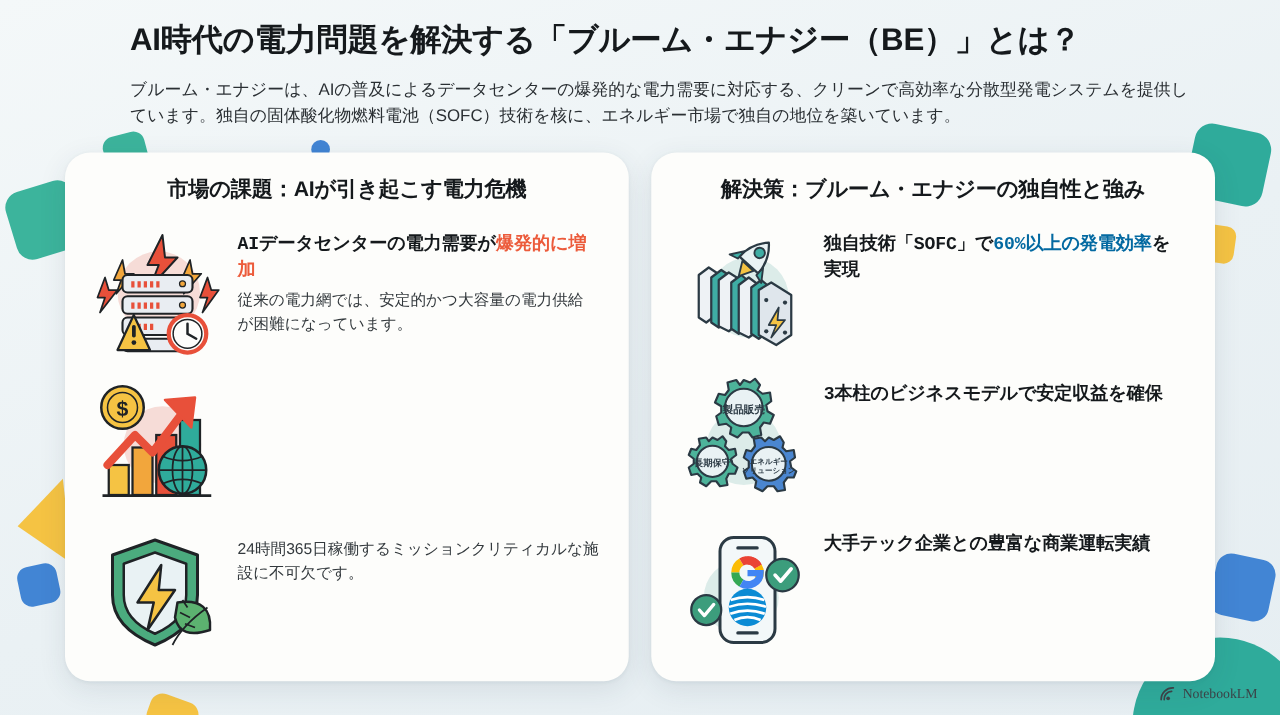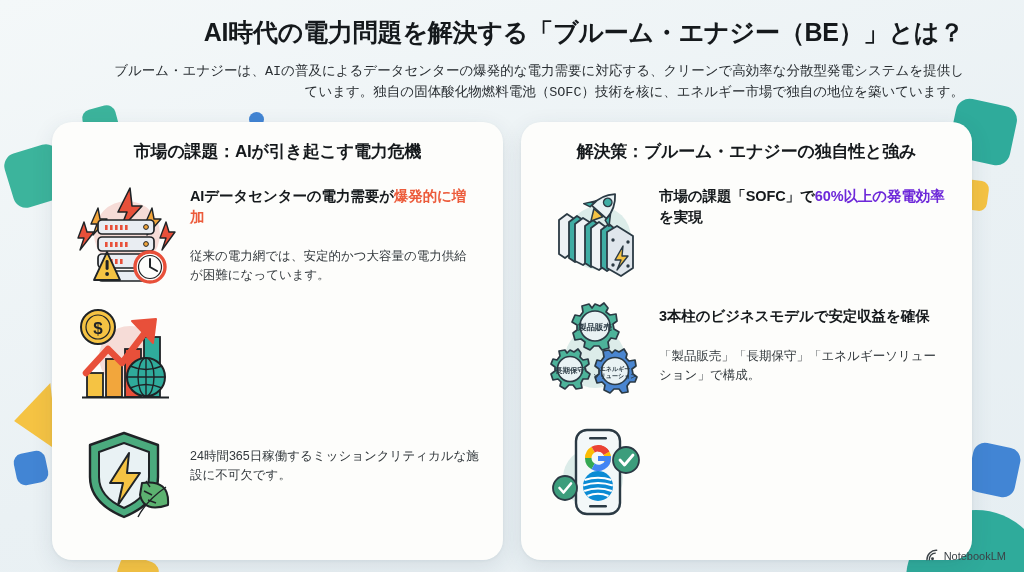--- a/index.html
+++ b/index.html
@@ -66,43 +66,43 @@
     right: -22px; bottom: -30px; width: 140px; height: 92px;
     background: #2fab9b; border-radius: 70px 70px 14px 14px;
   }
   .deco-yellow-bl {
     left: 118px; bottom: -14px; width: 40px; height: 28px;
     background: #f5c343; border-radius: 10px;
     transform: rotate(20deg);
   }
 
   
-  .header { position: relative; padding: 16px 60px 0; text-align: right; z-index: 3; margin-left: 44px; }
+  .header { position: relative; padding: 16px 60px 0; text-align: left; z-index: 3; margin-left: 44px; }
   .title {
     font-size: 25px; font-weight: bold; letter-spacing: -0.2px;
     color: #15191c; line-height: 1.3;
   }
   .subtitle {
     margin: 12px auto 0; max-width: 860px;
-    font-size: 13.5px; line-height: 1.62; color: #2a2f33; font-family: Liberation Mono, monospace;
+    font-size: 13.5px; line-height: 1.62; color: #2a2f33;
   }
 
   
   .cards {
     position: relative; z-index: 3;
     display: flex; gap: 18px;
     padding: 18px 52px 0;
     align-items: stretch;
   }
   .card {
     flex: 1 1 0;
     background: #fdfdfb;
     border-radius: 20px;
     box-shadow: 0 6px 22px rgba(40,60,80,.10), 0 1px 3px rgba(40,60,80,.06);
-    padding: 18px 20px 28px;
+    padding: 18px 20px 14px;
     min-height: 412px;
   }
   .card-title {
     text-align: center;
     font-size: 17px; font-weight: bold; color: #15191c;
     letter-spacing: -0.2px;
     margin-bottom: 8px;
   }
 
   
@@ -112,34 +112,34 @@
     padding: 9px 4px 7px 2px;
   }
   .item-icon {
     flex: 0 0 104px; height: 104px;
     display: flex; align-items: center; justify-content: center;
   }
   .item-icon svg { width: 100%; height: 100%; display: block; }
   .item-text { flex: 1 1 auto; padding-top: 6px; min-width: 0; }
   .item-head {
     font-size: 14.5px; font-weight: bold; line-height: 1.42;
-    color: #15191c; letter-spacing: -0.1px;
+    color: #15191c; letter-spacing: -0.1px; font-family: Liberation Mono, monospace;
   }
   .hl-red  { color: #ec5b3b; }
-  .hl-teal { color: #6d28d9; }
+  .hl-teal { color: #0369a1; }
   .item-body {
-    margin-top: 20px;
+    margin-top: 4px;
     font-size: 12.5px; line-height: 1.5; color: #33393d;
   }
 
   
   .watermark {
     position: absolute; right: 18px; bottom: 10px;
-    display: flex; align-items: center; gap: 5px;
-    font-size: 11px; color: #3b4247; z-index: 6;
+    display: flex; align-items: flex-start; gap: 5px;
+    font-size: 11px; color: #3b4247; z-index: 6; font-family: Liberation Serif, serif;
   }
   .watermark svg { display: block; }
 </style>
 </head>
 <body>
 
 <div class="deco deco-sq-teal-big"></div>
 <div class="deco deco-sq-teal-sm"></div>
 <div class="deco deco-dot-blue"></div>
 <div class="deco deco-tri-yellow"></div>
@@ -294,21 +294,21 @@
           <g transform="translate(66,6) rotate(42)">
             <path d="M10 2 Q20 12 20 26 L0 26 Q0 12 10 2 Z" fill="#e9f2f4" stroke="#2b3a44" stroke-width="1.8" stroke-linejoin="round"></path>
             <circle cx="10" cy="13" r="4.2" fill="#3fada4" stroke="#2b3a44" stroke-width="1.5"></circle>
             <path d="M0 20 L-7 30 L0 28 Z" fill="#3fada4" stroke="#2b3a44" stroke-width="1.5" stroke-linejoin="round"></path>
             <path d="M20 20 L27 30 L20 28 Z" fill="#3fada4" stroke="#2b3a44" stroke-width="1.5" stroke-linejoin="round"></path>
             <path d="M4 27 L10 38 L16 27 Z" fill="#f5c343" stroke="#2b3a44" stroke-width="1.5" stroke-linejoin="round"></path>
           </g>
         </svg>
       </div>
       <div class="item-text">
-        <div class="item-head"><span>市場の課題「SOFC」で</span><span class="hl-teal">60%以上の発電効率</span><span>を実現</span></div>
+        <div class="item-head"><span>独自技術「SOFC」で</span><span class="hl-teal">60%以上の発電効率</span><span>を実現</span></div>
       </div>
     </div>
 
     <div class="item">
       <div class="item-icon">
         <svg viewBox="0 0 104 104">
           <circle cx="52" cy="58" r="30" fill="#dcece9"></circle>
 
           <g transform="translate(52,30)">
             <path d="M0,-26 L5,-24 L9,-27 L13,-22 L11,-18 L15,-15 L21,-16 L22,-9 L18,-6 L19,-1
@@ -334,21 +334,20 @@
                      L-10,11 L-13,8 L-18,9 L-20,3 L-16,0 L-16,-5 L-20,-8 L-18,-14 L-14,-13
                      L-11,-17 L-12,-23 L-6,-24 L-3,-21 Z" fill="#4a86d0" stroke="#2b3a44" stroke-width="1.7" stroke-linejoin="round"></path>
             <circle cx="0" cy="-3" r="13.5" fill="#e9f2f4" stroke="#2b3a44" stroke-width="1.6"></circle>
             <text x="0" y="-3" font-size="6" font-weight="bold" text-anchor="middle" fill="#2b3a44" font-family="'Liberation Sans',sans-serif">エネルギー</text>
             <text x="0" y="4" font-size="6" font-weight="bold" text-anchor="middle" fill="#2b3a44" font-family="'Liberation Sans',sans-serif">ソリューション</text>
           </g>
         </svg>
       </div>
       <div class="item-text">
         <div class="item-head"><span>3本柱のビジネスモデルで安定収益を確保</span></div>
-        <div class="item-body">「製品販売」「長期保守」「エネルギーソリューション」で構成。</div>
       </div>
     </div>
 
     <div class="item">
       <div class="item-icon">
         <svg viewBox="0 0 104 104">
           <circle cx="50" cy="58" r="30" fill="#dcece9"></circle>
           <rect x="33" y="10" width="44" height="84" rx="11" fill="#f3f8f9" stroke="#2b3a44" stroke-width="2.4"></rect>
           <rect x="46" y="17" width="18" height="2.6" rx="1.3" fill="#2b3a44"></rect>
           <rect x="46" y="85" width="18" height="2.6" rx="1.3" fill="#2b3a44"></rect>
@@ -372,20 +371,21 @@
             </g>
           </g>
 
           <circle cx="83" cy="40" r="13" fill="#3c9d7c" stroke="#2b3a44" stroke-width="1.8"></circle>
           <path d="M77 40 L81.5 45 L90 35" stroke="#ffffff" stroke-width="2.8" fill="none" stroke-linecap="round" stroke-linejoin="round"></path>
           <circle cx="22" cy="68" r="12" fill="#3c9d7c" stroke="#2b3a44" stroke-width="1.8"></circle>
           <path d="M16.5 68 L20.5 72.5 L28 63.5" stroke="#ffffff" stroke-width="2.6" fill="none" stroke-linecap="round" stroke-linejoin="round"></path>
         </svg>
       </div>
       <div class="item-text">
+        <div class="item-head"><span>大手テック企業との豊富な商業運転実績</span></div>
       </div>
     </div>
   </div>
 </div>
 
 <div class="watermark">
   <span>
     <svg width="13" height="13" viewBox="0 0 14 14">
       <path d="M1 11.5 A10 10 0 0 1 11.5 1.4" fill="none" stroke="#3b4247" stroke-width="1.5" stroke-linecap="round"></path>
       <path d="M3.6 11.5 A6.6 6.6 0 0 1 10 4.4" fill="none" stroke="#3b4247" stroke-width="1.5" stroke-linecap="round"></path>

